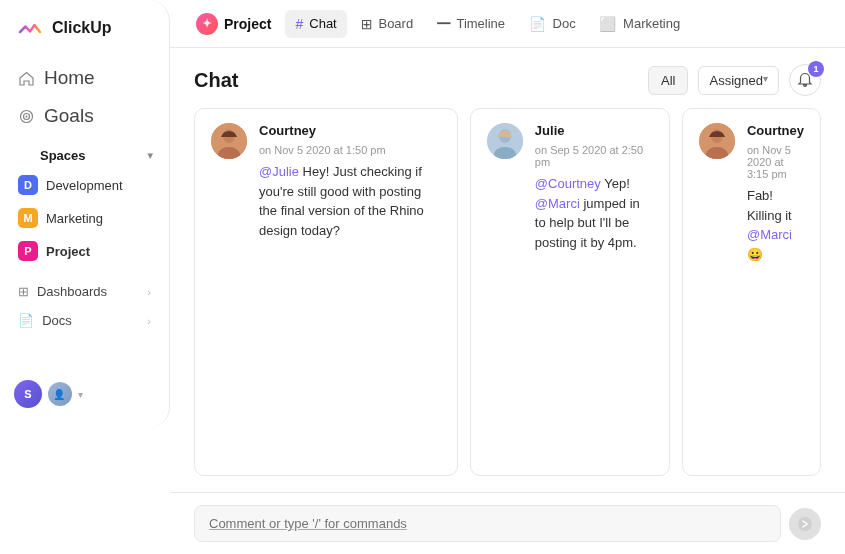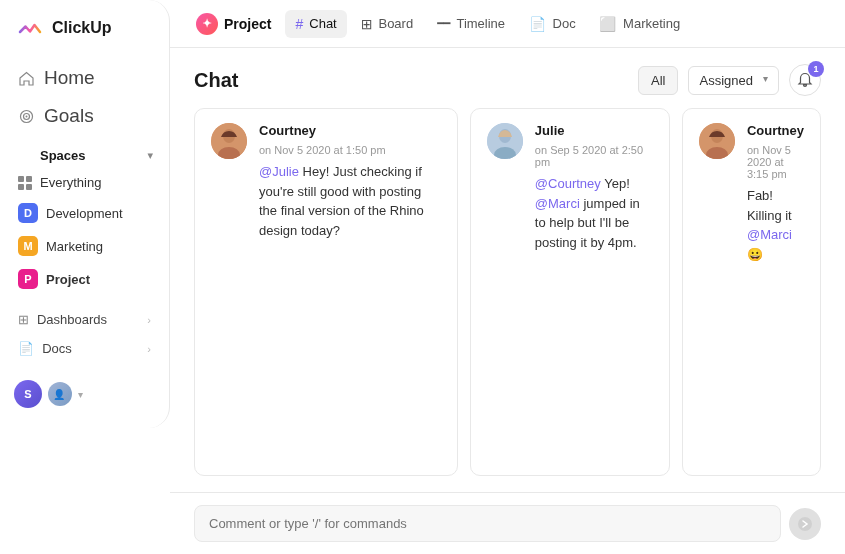--- a/index.html
+++ b/index.html
@@ -39,39 +39,39 @@
     .project-item { display: flex; align-items: center; gap: 6px; padding: 6px 10px; border-radius: 6px; font-size: 14px; font-weight: 600; color: #111; cursor: pointer; }
     .project-icon { width: 22px; height: 22px; border-radius: 50%; background: linear-gradient(135deg, #f857a6, #ff5858); display: flex; align-items: center; justify-content: center; font-size: 11px; color: white; }
 
     
     .chat-area { flex: 1; display: flex; flex-direction: column; overflow: hidden; }
     .chat-header { display: flex; align-items: center; justify-content: space-between; padding: 16px 24px 12px; }
     .chat-title { font-size: 20px; font-weight: 600; color: #1a1a1a; }
     .chat-header-right { display: flex; align-items: center; gap: 10px; }
     .filter-btn { padding: 6px 12px; border: 1px solid #e0e0e0; border-radius: 6px; font-size: 13px; color: #333; cursor: pointer; background: #fff; }
     .filter-btn.active { background: #f5f5f5; font-weight: 500; }
-    .filter-dropdown { display: flex; align-items: flex-start; gap: 10px; padding: 6px 10px; border: 1px solid #e0e0e0; border-radius: 6px; font-size: 13px; color: #333; cursor: pointer; }
+    .filter-dropdown { display: flex; align-items: flex-start; gap: 0; padding: 6px 10px; border: 1px solid #e0e0e0; border-radius: 6px; font-size: 13px; color: #333; cursor: pointer; }
     .notification-bell { position: relative; width: 32px; height: 32px; border-radius: 50%; background: #fff; border: 1.5px solid #e0e0e0; display: flex; align-items: center; justify-content: center; cursor: pointer; }
     .notification-badge { position: absolute; top: -4px; right: -4px; background: #7b68ee; color: #fff; border-radius: 50%; width: 16px; height: 16px; font-size: 9px; display: flex; align-items: center; justify-content: center; font-weight: 700; }
 
     
     .messages-container { flex: 1; overflow-y: auto; padding: 0 24px 16px; display: flex; flex-direction: row; gap: 12px; }
     .message-card { background: #fff; border: 1px solid #e8e8e8; border-radius: 10px; padding: 14px 16px; display: flex; gap: 12px; }
     .msg-avatar { width: 36px; height: 36px; border-radius: 50%; flex-shrink: 0; overflow: hidden; }
     .msg-avatar-c { background: linear-gradient(135deg, #e8a87c, #c97a4a); }
     .msg-content { flex: 1; }
     .msg-meta { display: flex; align-items: baseline; gap: 6px; margin-bottom: 6px; flex-wrap: wrap; }
     .msg-author { font-weight: 600; font-size: 13px; color: #1a1a1a; }
     .msg-time { font-size: 11px; color: #999; }
     .msg-text { font-size: 13px; color: #333; line-height: 1.5; }
     .mention { color: #7b68ee; font-weight: 500; }
 
     
     .comment-input-area { padding: 12px 24px; border-top: 1px solid #e8e8e8; display: flex; align-items: center; }
-    .comment-input { flex: 1; background: #f7f7f7; border: 1px solid #e8e8e8; border-radius: 8px; padding: 10px 14px; font-size: 13px; color: #aaa; outline: none; }
+    .comment-input { flex: 1; background: #f7f7f7; border: 1px solid #e8e8e8; border-radius: 8px; padding: 10px 14px; font-size: 13px; color: #aaa; outline: none; text-decoration: underline; }
     .comment-icon { width: 32px; height: 32px; background: #e0e0e0; border-radius: 50%; display: flex; align-items: center; justify-content: center; margin-left: 8px; cursor: pointer; }
   </style>
 </head>
 <body>
 
 <div class="sidebar">
   <div class="sidebar-logo">
     <svg class="logo-icon" viewBox="0 0 28 28" fill="none">
       <path d="M4 18L9.5 12.5L14 17.5L18.5 11L24 18" stroke="url(#grad1)" stroke-width="2.5" stroke-linecap="round" stroke-linejoin="round" fill="none"></path>
       <defs>
@@ -105,29 +105,20 @@
       <span>Goals</span>
     </div>
   </div>
 
   <div class="sidebar-section">
     <span class="sidebar-section-title">Spaces</span>
     <span class="sidebar-section-chevron">▾</span>
   </div>
 
   <div class="sidebar-spaces">
-    <div class="space-everything">
-      <span style="display:grid;grid-template-columns:1fr 1fr;gap:2px;width:14px;height:14px;">
-        <span style="background:#888;border-radius:1px;"></span>
-        <span style="background:#888;border-radius:1px;"></span>
-        <span style="background:#888;border-radius:1px;"></span>
-        <span style="background:#888;border-radius:1px;"></span>
-      </span>
-      <span>Everything</span>
-    </div>
     <div class="space-item">
       <div class="space-dot" style="background:#4e6ef2;">
         <span>D</span>
       </div>
       <span>Development</span>
     </div>
     <div class="space-item">
       <div class="space-dot" style="background:#f5a623;">
         <span>M</span>
       </div>

